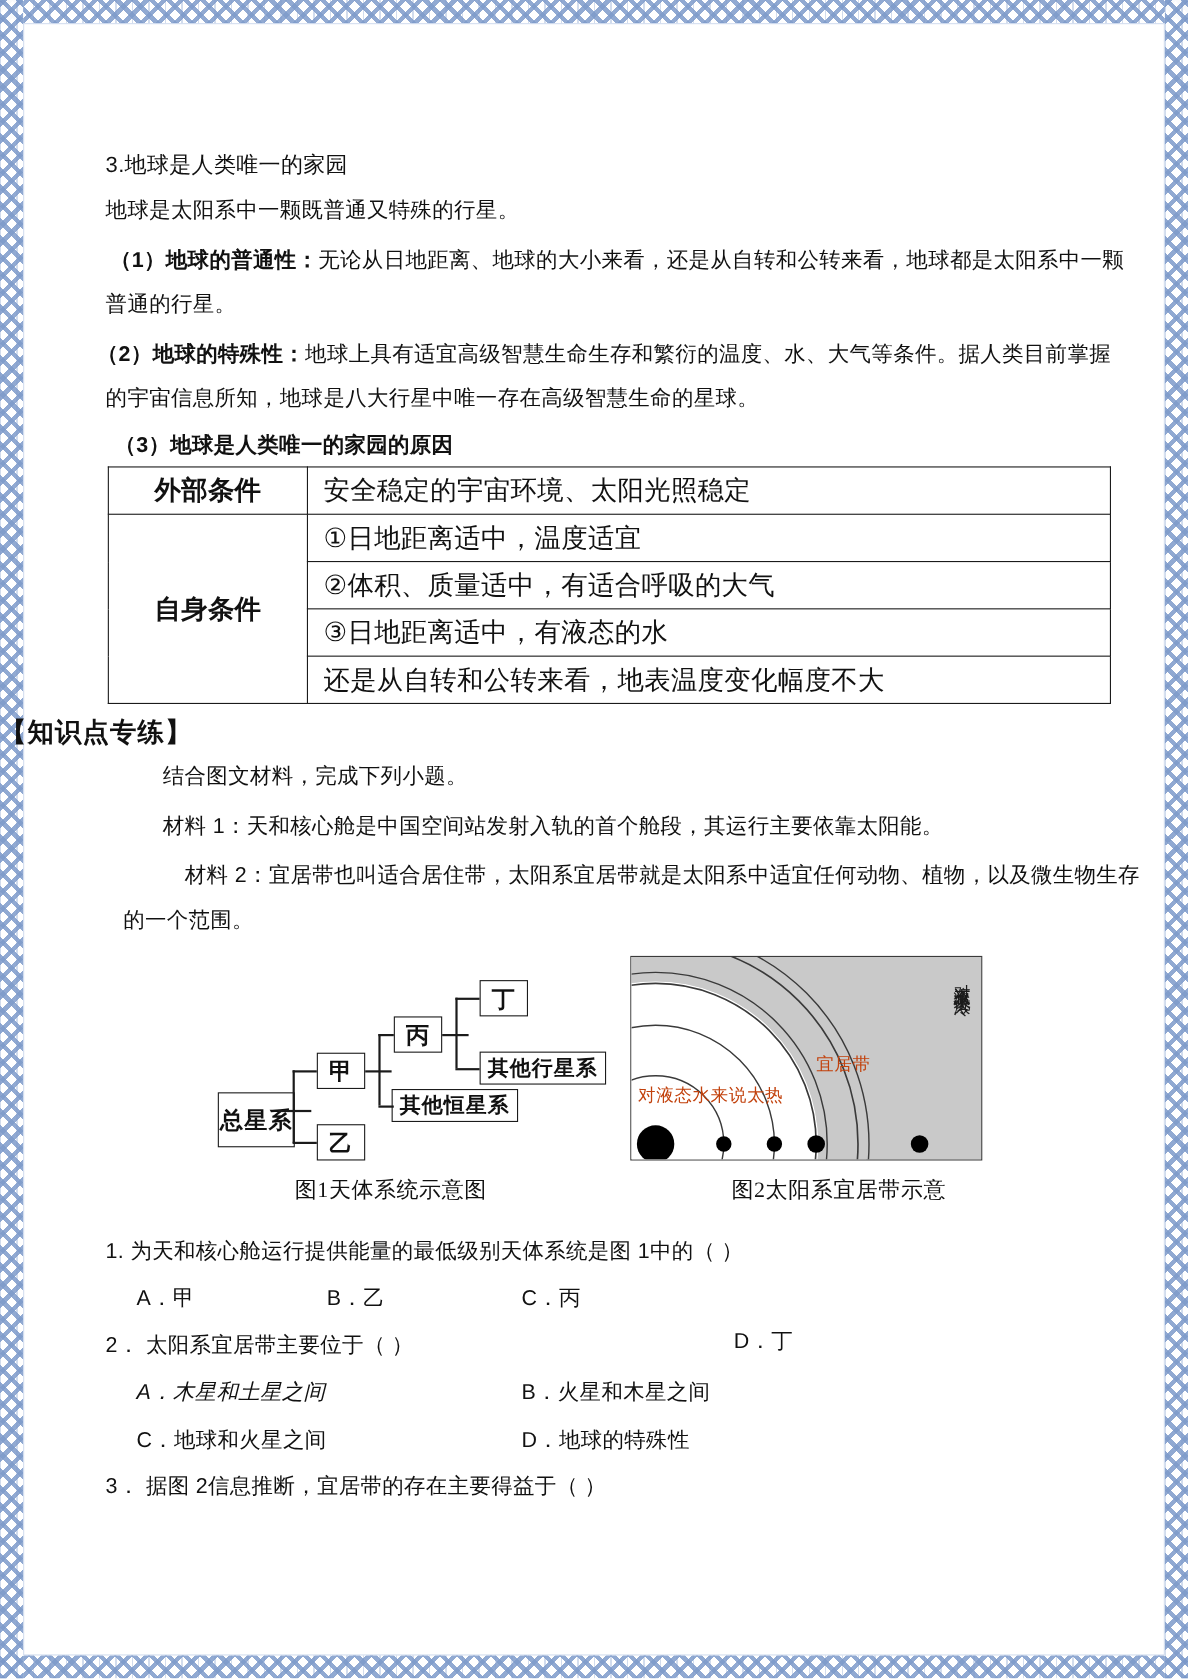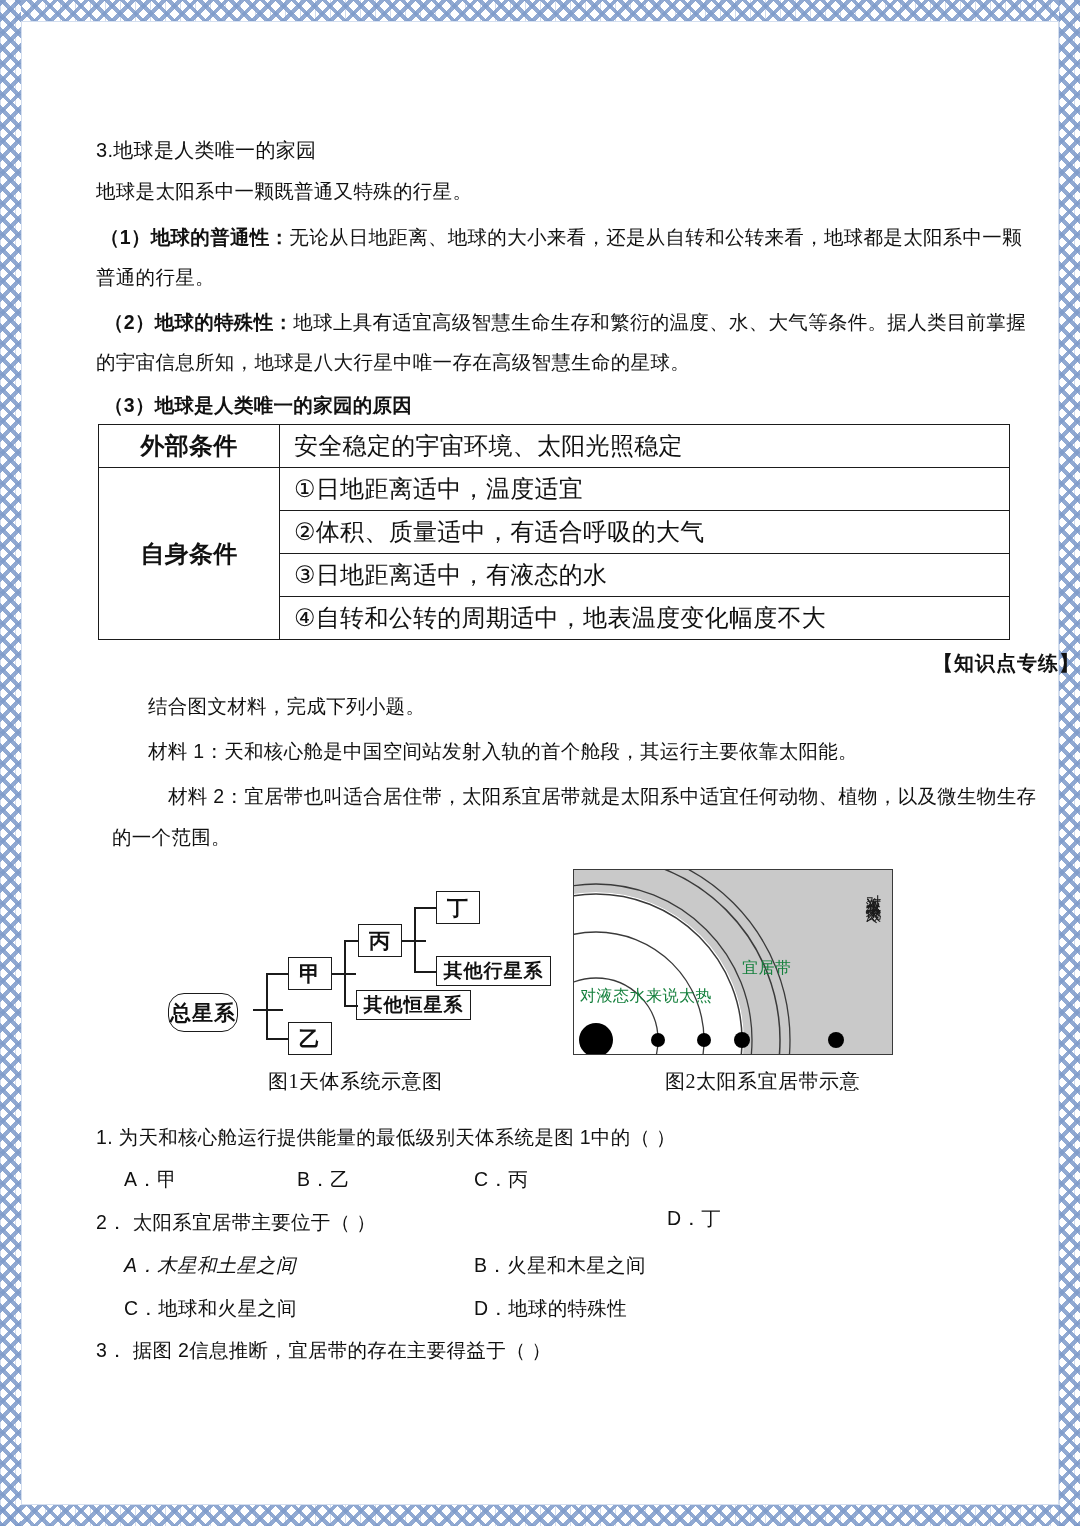--- a/index.html
+++ b/index.html
@@ -84,22 +84,22 @@
     text-align: center;
     font-weight: bold;
     padding-left: 0;
   }
 
   
   #kp-title {
     position: absolute;
     left: 0; top: 650px;
     width: 1080px;
-    text-align: right;
-    font-size: 20px;
+    text-align: left;
+    font-size: 24px;
     font-weight: bold;
     letter-spacing: 1px;
   }
 
   
   #figures { position: absolute; left: 0; top: 862px; width: 1080px; height: 240px; }
 
   #fig1-cap, #fig2-cap {
     position: absolute;
     font-family: "Liberation Serif", "DejaVu Serif", serif;
@@ -148,21 +148,21 @@
     writing-mode: vertical-rl;
     letter-spacing: 2px;
     color: #1b1b1b;
     line-height: 1;
   }
   .hlabel {
     position: absolute;
     font-family: Liberation Sans, sans-serif;
     font-size: 16px;
     letter-spacing: 0.5px;
-    color: #15803d;
+    color: #c2410c;
     white-space: nowrap;
   }
 
   
   .q-stem {
     position: absolute;
     font-size: 19.5px;
     letter-spacing: 0.3px;
     white-space: nowrap;
   }
@@ -188,21 +188,21 @@
 
     <div class="para heading-line" style="left:96px; top:140px;">3.地球是人类唯一的家园</div>
 
     <div class="para" style="left:96px; top:182px;">地球是太阳系中一颗既普通又特殊的行星。</div>
 
     <div class="para" style="left:100px; top:228px;">
       <span class="bold">（1）</span><span class="bold">地球的普通性：</span><span>无论从日地距离、地球的大小来看，还是从自转和公转来看，地球都是太阳系中一颗</span>
     </div>
     <div class="para" style="left:96px; top:268px;">普通的行星。</div>
 
-    <div class="para" style="left:104px; top:313px;">
+    <div class="para" style="left:88px; top:313px;">
       <span class="bold">（2）</span><span class="bold">地球的特殊性：</span><span>地球上具有适宜高级智慧生命生存和繁衍的温度、水、大气等条件。据人类目前掌握</span>
     </div>
     <div class="para" style="left:96px; top:353px;">的宇宙信息所知，地球是八大行星中唯一存在高级智慧生命的星球。</div>
 
     <div class="para bold" style="left:104px; top:396px;">（3）地球是人类唯一的家园的原因</div>
 
     <table id="cond-table">
       <tbody>
           <tr>
         <td class="label">外部条件</td>
@@ -212,21 +212,21 @@
         <td class="label" rowspan="4">自身条件</td>
         <td>①日地距离适中，温度适宜</td>
       </tr>
       <tr>
         <td>②体积、质量适中，有适合呼吸的大气</td>
       </tr>
       <tr>
         <td>③日地距离适中，有液态的水</td>
       </tr>
       <tr>
-        <td>④自转和公转的周期适中，地表温度变化幅度不大</td>
+        <td>还是从自转和公转来看，地表温度变化幅度不大</td>
       </tr>
     </tbody>
       </table>
 
     <div id="kp-title">【知识点专练】</div>
 
     <div class="para" style="left:148px; top:697px;">结合图文材料，完成下列小题。</div>
 
     <div class="para" style="left:148px; top:742px;">
       <span>材料 1：</span><span>天和核心舱是中国空间站发射入轨的首个舱段，其运行主要依靠太阳能。</span>
@@ -234,21 +234,21 @@
 
     <div class="para" style="left:148px; top:787px;margin-left:20px;">
       <span>材料 2：</span><span>宜居带也叫适合居住带，太阳系宜居带就是太阳系中适宜任何动物、植物，以及微生物生存</span>
     </div>
     <div class="para" style="left:112px; top:828px;">的一个范围。</div>
 
     <div id="figures">
 
       <div>
 
-        <div class="tbox" style="left:168px; top:131px; width:70px; height:39px;border-radius:16px;">总星系</div>
+        <div class="tbox" style="left:198px; top:131px; width:70px; height:50px;">总星系</div>
 
         <div class="tbox" style="left:288px; top:95px; width:44px; height:33px;">甲</div>
 
         <div class="tbox" style="left:288px; top:160px; width:44px; height:33px;">乙</div>
 
         <div class="tbox" style="left:358px; top:62px; width:44px; height:33px;">丙</div>
 
         <div class="tbox" style="left:436px; top:29px; width:44px; height:33px;">丁</div>
 
         <div class="tbox" style="left:436px; top:94px; width:115px; height:30px; font-size:19px;">其他行星系</div>

